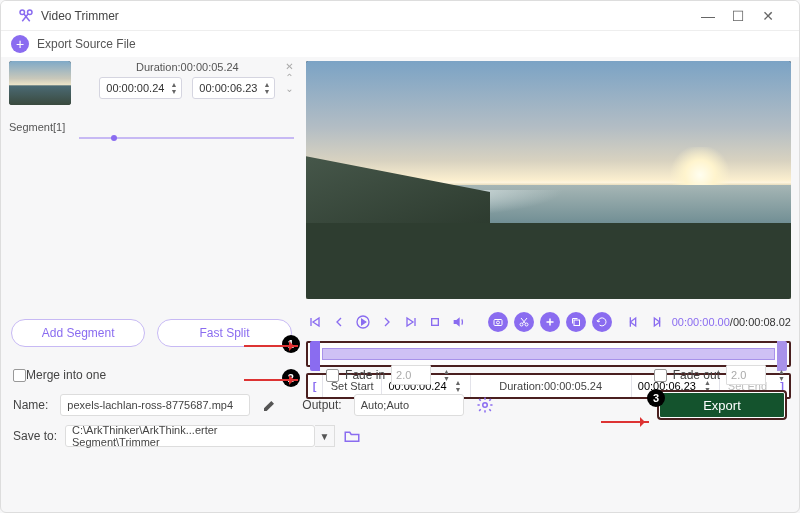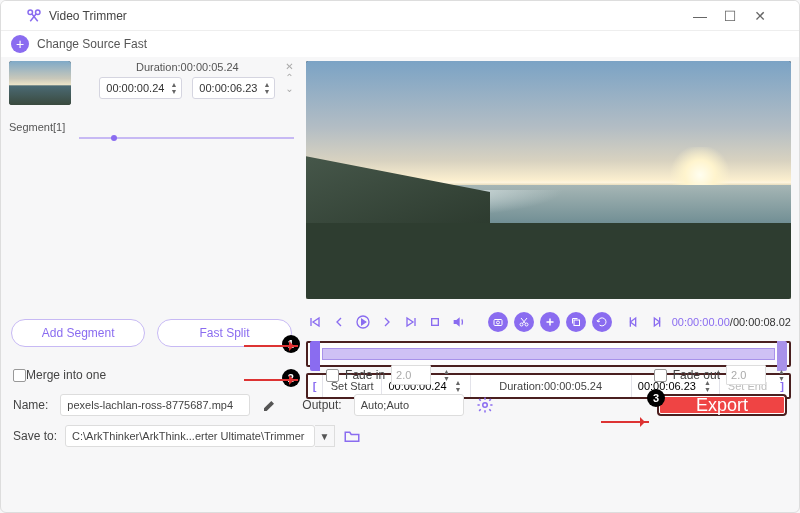--- a/index.html
+++ b/index.html
@@ -1,17 +1,17 @@
 <!DOCTYPE html>
 <html><head>
 <meta charset="utf-8">
 <style>
 *{box-sizing:border-box;margin:0;padding:0;font-family:-apple-system,"Segoe UI",Arial,sans-serif}
 body{width:800px;height:513px;background:#f7f7f8;overflow:hidden;border:1px solid #ddd;border-radius:6px}
-.titlebar{height:30px;display:flex;align-items:center;padding:0 24px;background:#fff;border-bottom:1px solid #eee}
+.titlebar{height:30px;display:flex;align-items:center;padding:0 16px;background:#fff;border-bottom:1px solid #eee}
 .titlebar .logo{width:18px;height:18px;margin-right:6px;display:flex;align-items:center;justify-content:center}
 .titlebar .title{flex:1;font-size:12px;color:#444}
 .winbtn{width:30px;height:20px;display:flex;align-items:center;justify-content:center;color:#666;font-size:14px;cursor:pointer}
 .toolbar{height:26px;display:flex;align-items:center;padding:0 10px;background:#fff}
 .plusicon{width:18px;height:18px;border-radius:50%;background:#8a6cf0;color:#fff;display:flex;align-items:center;justify-content:center;font-size:14px;margin-right:8px}
 .toolbar .lbl{font-size:12px;color:#555}
 .mainrow{display:flex;height:298px}
 .left{width:304px;display:flex;flex-direction:column;padding:4px 8px 0 8px}
 .segrow{display:flex;height:56px}
 .thumb{width:62px;height:44px;border-radius:3px;overflow:hidden;position:relative;background:#333}
@@ -64,21 +64,21 @@
 .tc{display:flex;align-items:center;padding:0 6px;border-left:1px solid #e3e3ea;height:100%}
 .bottom{padding:6px 12px;font-size:12px;color:#444}
 .optrow{display:flex;align-items:center;height:28px;}
 .cb{width:13px;height:13px;border:1px solid #999;border-radius:2px;background:#fff;cursor:pointer;flex-shrink:0}
 .fadebox{display:flex;align-items:center;gap:6px;margin-left:auto}
 .fadebox input{width:40px;height:20px;border:1px solid #ddd;border-radius:1px;font-size:11px;padding:0 4px;color:#aaa}
 .row2{display:flex;align-items:center;height:32px;gap:12px}
 .txtin{height:22px;border:1px solid #ddd;border-radius:3px;padding:0 6px;font-size:11px;background:#fff;display:flex;align-items:center}
 .pencil{width:16px;height:16px;color:#555;cursor:pointer;display:flex;align-items:center;justify-content:center}
 .gear{width:18px;height:18px;color:#8a6cf0;cursor:pointer;display:flex;align-items:center;justify-content:center}
-.export{width:130px;height:22px;background:#ef4444;color:#fff;border-radius:4px;display:flex;align-items:center;justify-content:center;font-size:18px;cursor:pointer;border:2px solid #4a1f1f;outline:1px solid #fff;outline-offset:-3px}
+.export{width:130px;height:30px;background:#14532d;color:#fff;border-radius:4px;display:flex;align-items:center;justify-content:center;font-size:13px;cursor:pointer;border:2px solid #4a1f1f;outline:1px solid #fff;outline-offset:-3px}
 .row3{display:flex;align-items:center;height:30px;gap:8px}
 .pathbox{flex:0 0 250px;height:22px;border:1px solid #ddd;border-radius:3px;padding:0 6px;font-size:11px;background:#fff;display:flex;align-items:center}
 .dd{width:20px;height:22px;border:1px solid #ddd;border-left:none;display:flex;align-items:center;justify-content:center;font-size:10px;color:#555;cursor:pointer}
 .folder{width:18px;height:18px;color:#8a6cf0;cursor:pointer;display:flex;align-items:center;justify-content:center}
 .exparrow{position:absolute;right:150px;bottom:34px;width:48px;height:2px;background:#d33}
 .exparrow::after{content:"";position:absolute;right:-1px;top:-4px;border:5px solid transparent;border-left-color:#d33}
 .c3{position:absolute;right:134px;bottom:50px;width:18px;height:18px;border-radius:50%;background:#000;color:#fff;font-size:11px;font-weight:bold;display:flex;align-items:center;justify-content:center}
 </style>
 </head>
 <body>
@@ -92,21 +92,21 @@
       </svg>
   </div>
   <div class="title">Video Trimmer</div>
   <div class="winbtn">—</div>
   <div class="winbtn">☐</div>
   <div class="winbtn">✕</div>
 </div>
 
 <div class="toolbar">
   <div class="plusicon">+</div>
-  <div class="lbl">Change Source Fast</div>
+  <div class="lbl">Export Source File</div>
 </div>
 
 <div class="mainrow">
   <div class="left">
     <div class="segrow">
       <div class="thumb">
           <div class="skygrad"></div>
         </div>
       <div class="segright">
         <div class="xicons">
@@ -314,21 +314,21 @@
         </svg>
       </div>
     <div style="flex:1"></div>
     <div class="export">Export</div>
   </div>
 
   <div class="row3">
     <span>Save to:</span>
     <div style="display:flex">
       <div class="pathbox">
-          <span>C:\ArkThinker\ArkThink...erter Ultimate\Trimmer</span>
+          <span>C:\ArkThinker\ArkThink...erter Segment\Trimmer</span>
         </div>
       <div class="dd">▼</div>
     </div>
     <div class="folder">
         <svg viewBox="0 0 24 24" fill="none" stroke="currentColor" stroke-width="2">
           <path d="M3 7h6l2 3h10v9H3V7z"></path>
         </svg>
       </div>
   </div>
 

